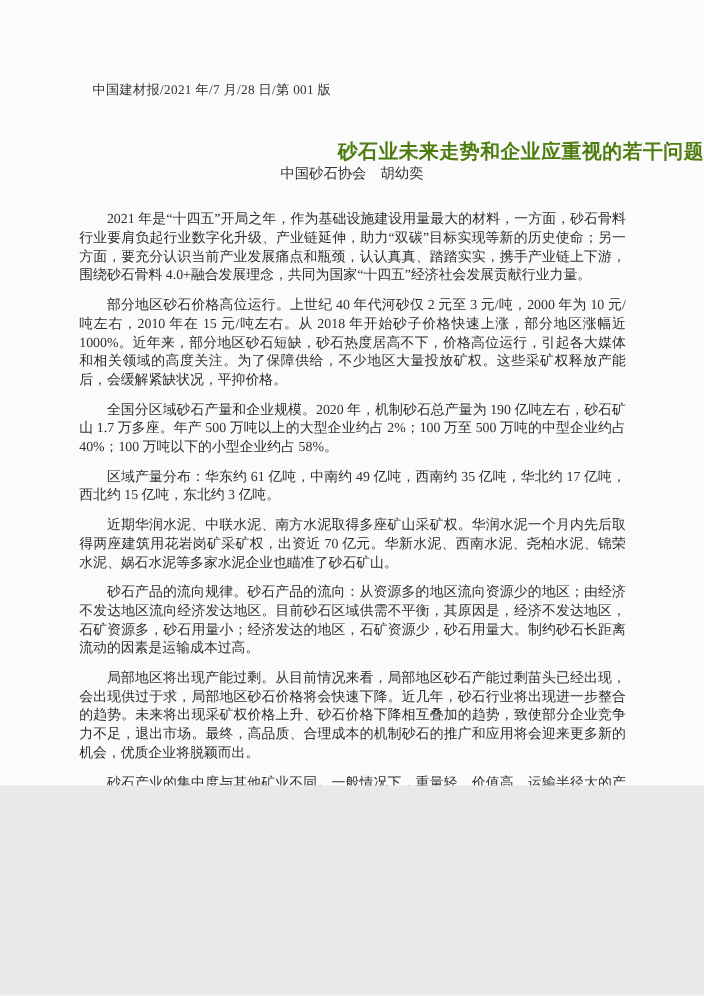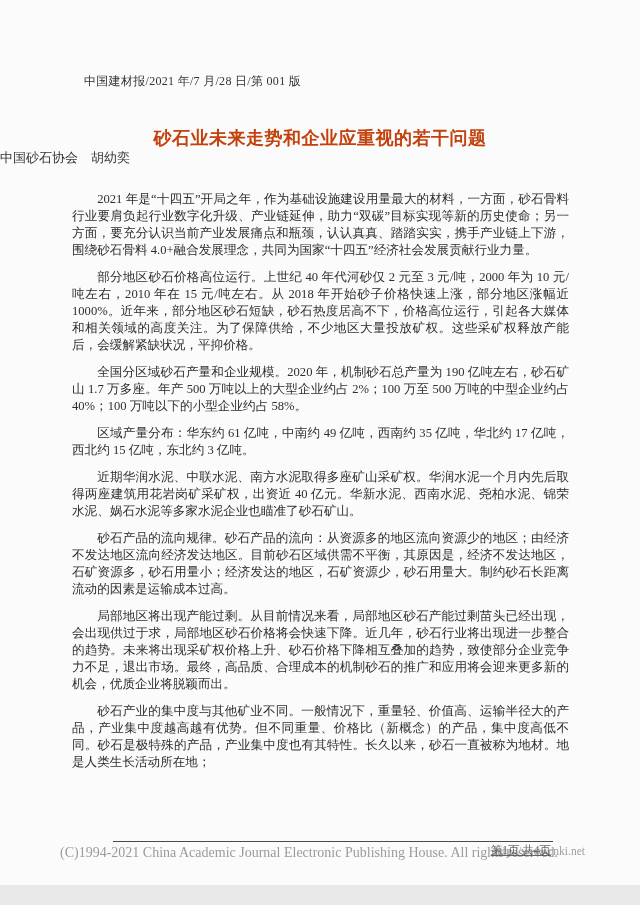--- a/index.html
+++ b/index.html
@@ -6,51 +6,52 @@
     margin: 0;
     padding: 0;
   }
   body {
     background: #e9e9e9;
     font-family: "Liberation Serif", "DejaVu Serif", serif;
   }
   .page {
     position: relative;
     width: 640px;
-    height: 885px;
+    height: 714px;
     margin: 0 auto;
     background: #fbfbfb;
     color: #2e2e2e;
     overflow: hidden;
   }
   .source-line {
     position: absolute;
     left: 84px;
     top: 73px;
     font-size: 12px;
     letter-spacing: 0.3px;
     color: #333333;
     white-space: nowrap;
   }
   .article-title {
     position: absolute;
     left: 0;
     right: 0;
     top: 114px;
-    text-align: center;
+    text-align: right;
     font-size: 18px;
     font-weight: bold;
     letter-spacing: 0.5px;
-    color: #c2410c;
+    color: #4d7c0f;
   }
   .article-byline {
     position: absolute;
     left: 0;
     right: 0;
     top: 149px;
+    text-align: center;
     font-size: 13px;
     color: #333333;
   }
   .article-body {
     position: absolute;
     left: 62px;
     top: 181px;
     width: 517px;
     font-size: 12.6px;
     line-height: 17px;
@@ -107,21 +108,21 @@
 
   <h1 class="article-title">砂石业未来走势和企业应重视的若干问题</h1>
 
   <div class="article-byline">中国砂石协会　胡幼奕</div>
 
   <div class="article-body">
     <p>2021 年是“十四五”开局之年，作为基础设施建设用量最大的材料，一方面，砂石骨料行业要肩负起行业数字化升级、产业链延伸，助力“双碳”目标实现等新的历史使命；另一方面，要充分认识当前产业发展痛点和瓶颈，认认真真、踏踏实实，携手产业链上下游，围绕砂石骨料 4.0+融合发展理念，共同为国家“十四五”经济社会发展贡献行业力量。</p>
     <p>部分地区砂石价格高位运行。上世纪 40 年代河砂仅 2 元至 3 元/吨，2000 年为 10 元/吨左右，2010 年在 15 元/吨左右。从 2018 年开始砂子价格快速上涨，部分地区涨幅近 1000%。近年来，部分地区砂石短缺，砂石热度居高不下，价格高位运行，引起各大媒体和相关领域的高度关注。为了保障供给，不少地区大量投放矿权。这些采矿权释放产能后，会缓解紧缺状况，平抑价格。</p>
     <p>全国分区域砂石产量和企业规模。2020 年，机制砂石总产量为 190 亿吨左右，砂石矿山 1.7 万多座。年产 500 万吨以上的大型企业约占 2%；100 万至 500 万吨的中型企业约占 40%；100 万吨以下的小型企业约占 58%。</p>
     <p>区域产量分布：华东约 61 亿吨，中南约 49 亿吨，西南约 35 亿吨，华北约 17 亿吨，西北约 15 亿吨，东北约 3 亿吨。</p>
-    <p>近期华润水泥、中联水泥、南方水泥取得多座矿山采矿权。华润水泥一个月内先后取得两座建筑用花岩岗矿采矿权，出资近 40 亿元。华新水泥、西南水泥、尧柏水泥、锦荣水泥、娲石水泥等多家水泥企业也瞄准了砂石矿山。</p>
+    <p>近期华润水泥、中联水泥、南方水泥取得多座矿山采矿权。华润水泥一个月内先后取得两座建筑用花岩岗矿采矿权，出资近 70 亿元。华新水泥、西南水泥、尧柏水泥、锦荣水泥、娲石水泥等多家水泥企业也瞄准了砂石矿山。</p>
     <p>砂石产品的流向规律。砂石产品的流向：从资源多的地区流向资源少的地区；由经济不发达地区流向经济发达地区。目前砂石区域供需不平衡，其原因是，经济不发达地区，石矿资源多，砂石用量小；经济发达的地区，石矿资源少，砂石用量大。制约砂石长距离流动的因素是运输成本过高。</p>
     <p>局部地区将出现产能过剩。从目前情况来看，局部地区砂石产能过剩苗头已经出现，会出现供过于求，局部地区砂石价格将会快速下降。近几年，砂石行业将出现进一步整合的趋势。未来将出现采矿权价格上升、砂石价格下降相互叠加的趋势，致使部分企业竞争力不足，退出市场。最终，高品质、合理成本的机制砂石的推广和应用将会迎来更多新的机会，优质企业将脱颖而出。</p>
     <p>砂石产业的集中度与其他矿业不同。一般情况下，重量轻、价值高、运输半径大的产品，产业集中度越高越有优势。但不同重量、价格比（新概念）的产品，集中度高低不同。砂石是极特殊的产品，产业集中度也有其特性。长久以来，砂石一直被称为地材。地是人类生长活动所在地；</p>
   </div>
 
   <div class="footer-divider"></div>
 
   <div class="footer-copyright">(C)1994-2021 China Academic Journal Electronic Publishing House. All rights reserved.</div>
 
   <div class="footer-url">http://www.cnki.net</div>

